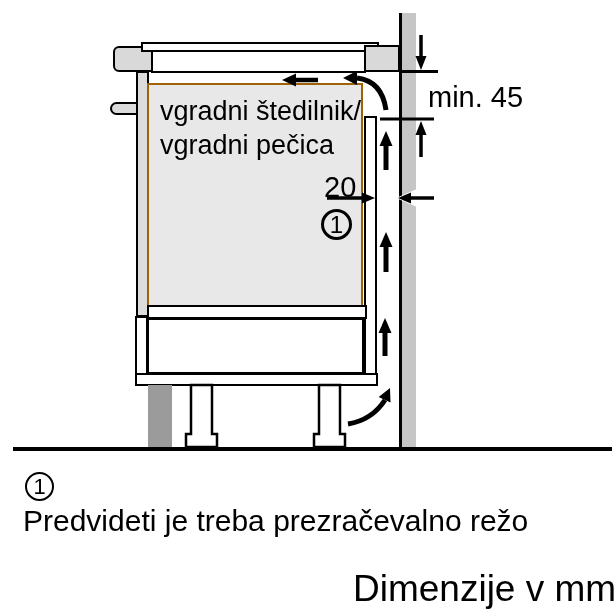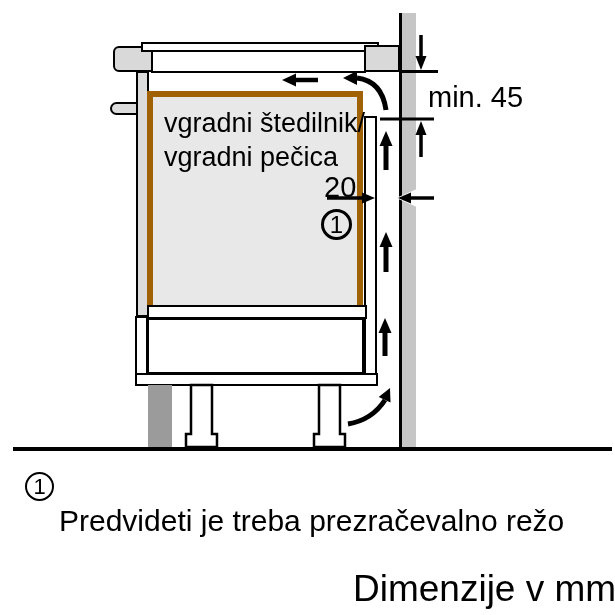--- a/index.html
+++ b/index.html
@@ -9,36 +9,36 @@
   }
   .abs{position:absolute;box-sizing:border-box;}
   
   .wall{left:399px;top:13px;width:17px;height:434px;background:var(--wall-gray,#c6c6c6);border-left:3px solid #000;}
   .worktop-left{left:113px;top:46px;width:40px;height:26px;background:var(--worktop-gray,#d9d9d9);border:2.5px solid #000;border-radius:6px 0 0 6px;}
   .hob-tub{left:151px;top:49px;width:215px;height:24px;background:#fff;border:2.5px solid #000;}
   .hob-frame{left:141px;top:42px;width:238px;height:10px;background:#fff;border:2.5px solid #000;}
   .worktop-right{left:364px;top:45px;width:36px;height:27px;background:var(--worktop-gray,#d9d9d9);border:2.5px solid #000;}
   .oven-door{left:136px;top:71px;width:13px;height:246px;background:var(--panel-gray,#dcdcdc);border:2px solid #000;}
   .oven-handle{left:110px;top:102px;width:28px;height:13px;background:var(--panel-gray,#dcdcdc);border:2px solid #000;border-radius:7px 0 0 7px;}
-  .oven-body{left:147px;top:91px;width:216px;height:225px;background:var(--oven-gray,#e8e8e8);border:6px solid #a16207;}
+  .oven-body{left:147px;top:83px;width:216px;height:225px;background:var(--oven-gray,#e8e8e8);border:2px solid #a16207;}
   .rail{left:364px;top:116px;width:13px;height:259px;background:#fff;border:2.5px solid #000;}
   .mid-band{left:147px;top:305px;width:220px;height:14px;background:#fff;border:2.5px solid #000;}
   .drawer{left:147px;top:318px;width:217px;height:56px;background:#fff;border:2.5px solid #000;}
   .front-bar{left:135px;top:316px;width:13px;height:69px;background:#fff;border:2.5px solid #000;}
   .base-bar{left:135px;top:373px;width:243px;height:13px;background:#fff;border:2.5px solid #000;}
   .plinth-dark{left:148px;top:385px;width:24px;height:62px;background:var(--plinth-dark-gray,#9b9b9b);}
   
   .oven-label{left:158px;top:92px;font-size:27px;line-height:34px;white-space:nowrap;}
   .label-min45{left:428px;top:81px;font-size:29px;white-space:nowrap;}
   .label-20{left:324px;top:171px;font-size:29px;white-space:nowrap;text-align:right;}
   .callout-circle{left:321px;top:209px;width:31px;height:31px;border:3px solid #000;border-radius:50%;
     display:flex;align-items:center;justify-content:center;font-size:24px;background:transparent;}
   .footnote-circle{left:25px;top:472px;width:29px;height:29px;border:2.5px solid #000;border-radius:50%;
     display:flex;align-items:center;justify-content:center;font-size:22px;}
-  .footnote-text{left:23px;top:504px;font-size:30px;white-space:nowrap;margin-left:36px;}
+  .footnote-text{left:23px;top:504px;font-size:30px;white-space:nowrap;}
   .units-note{left:353px;top:568px;width:250px;font-size:37px;text-align:right;white-space:nowrap;}
   .overlay-svg{position:absolute;left:0;top:0;z-index:10;pointer-events:none;}
 </style>
 </head>
 <body>
 
 <div class="canvas">
 
   <div class="abs wall"></div>
   <div class="abs worktop-left"></div>

